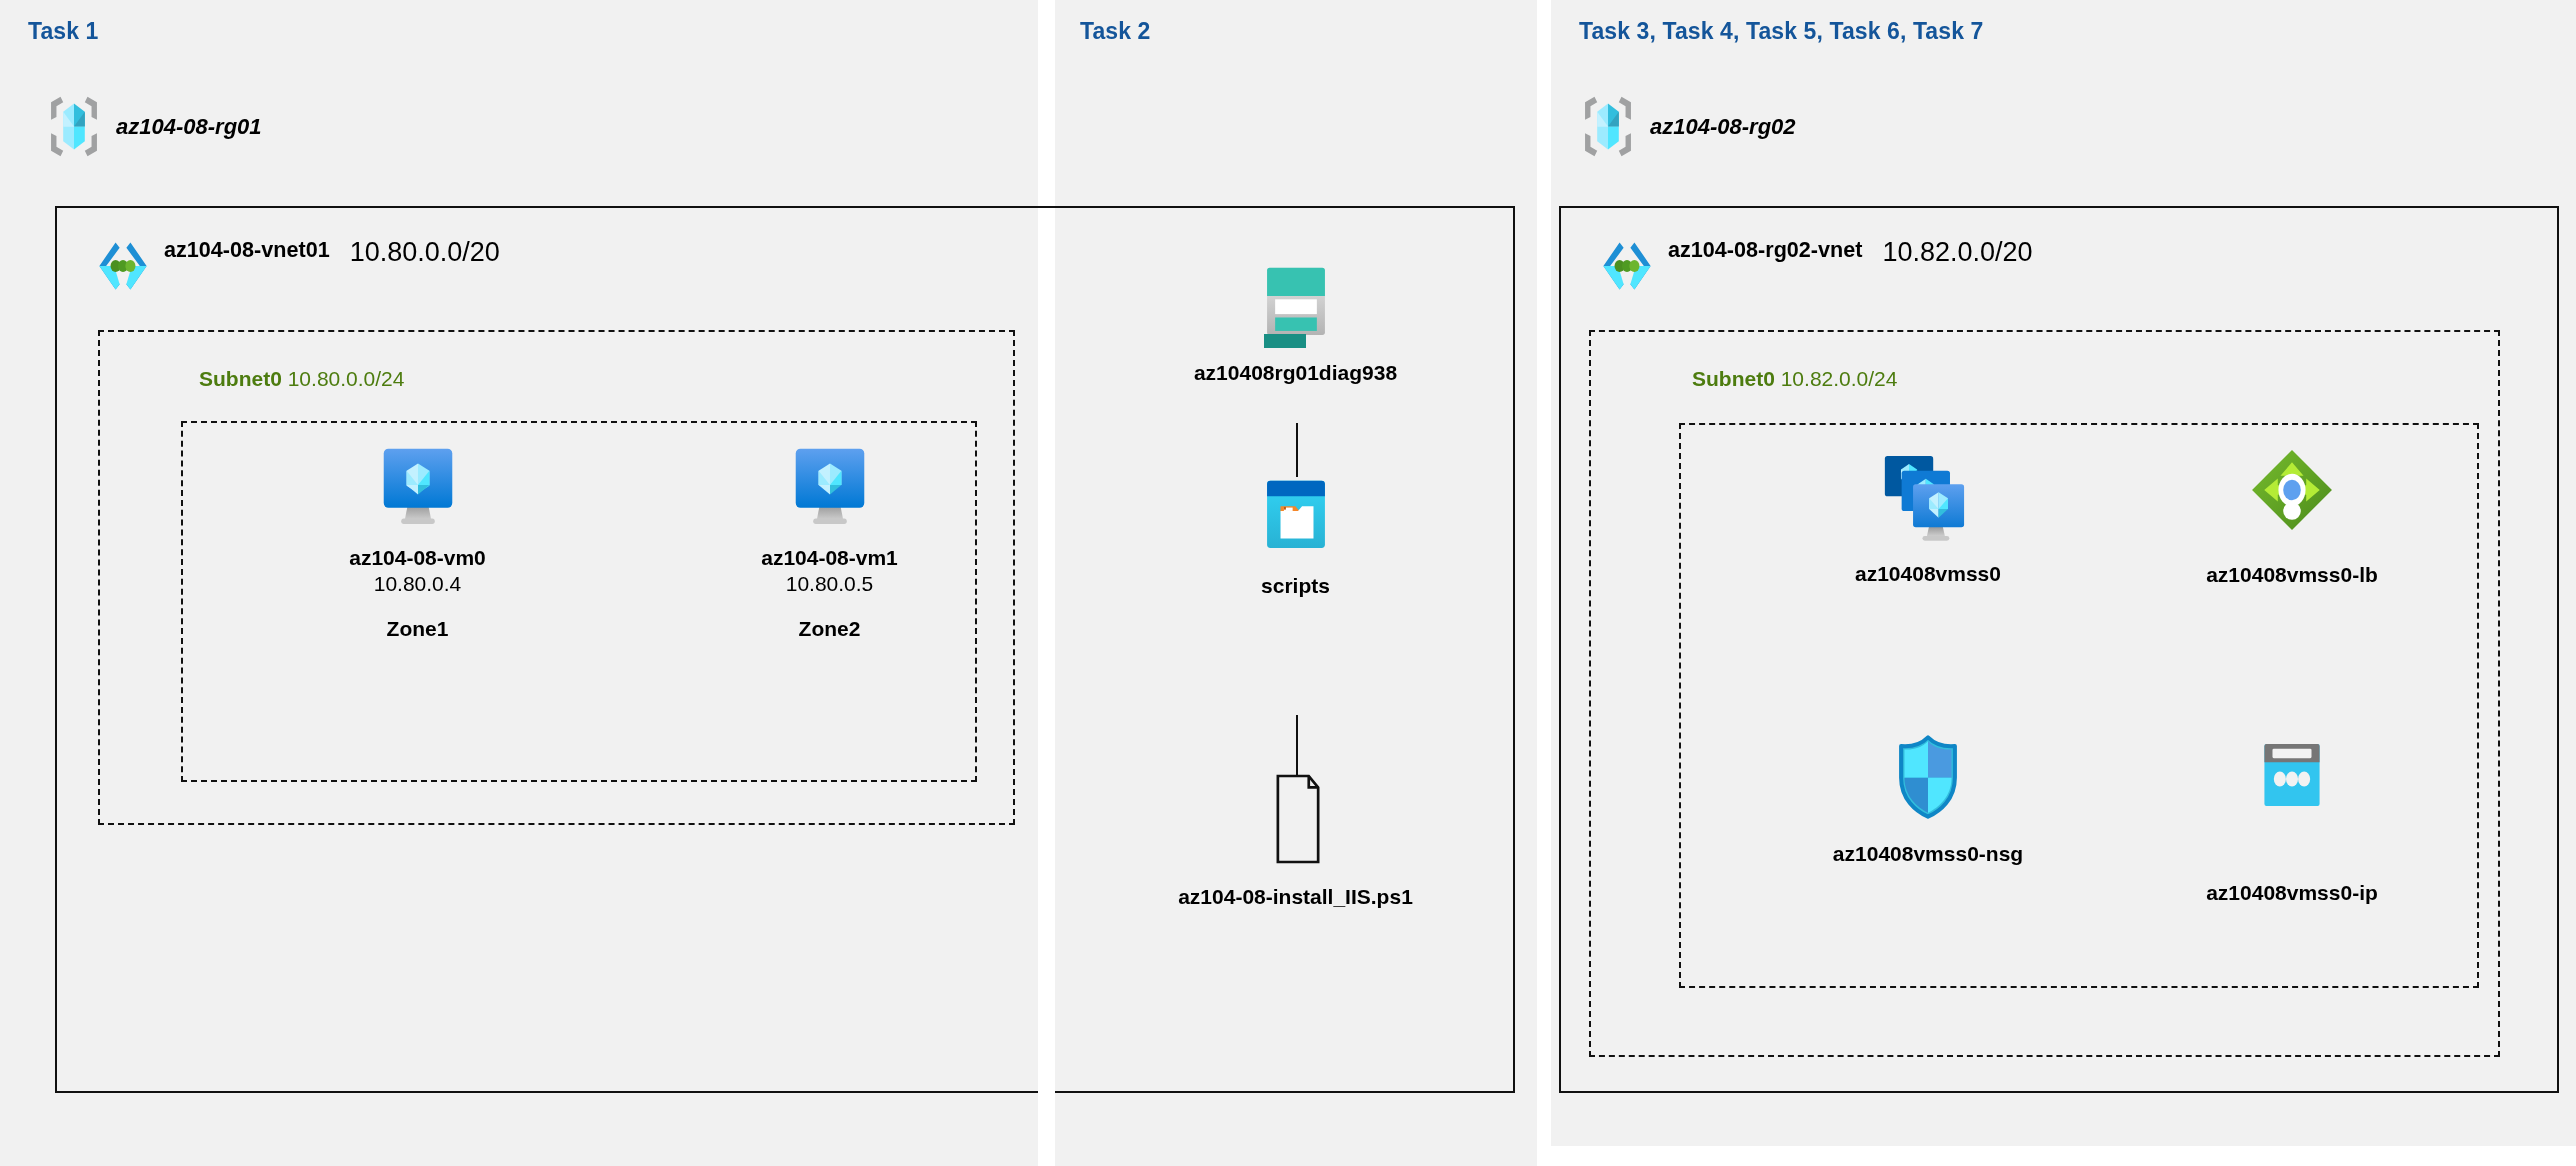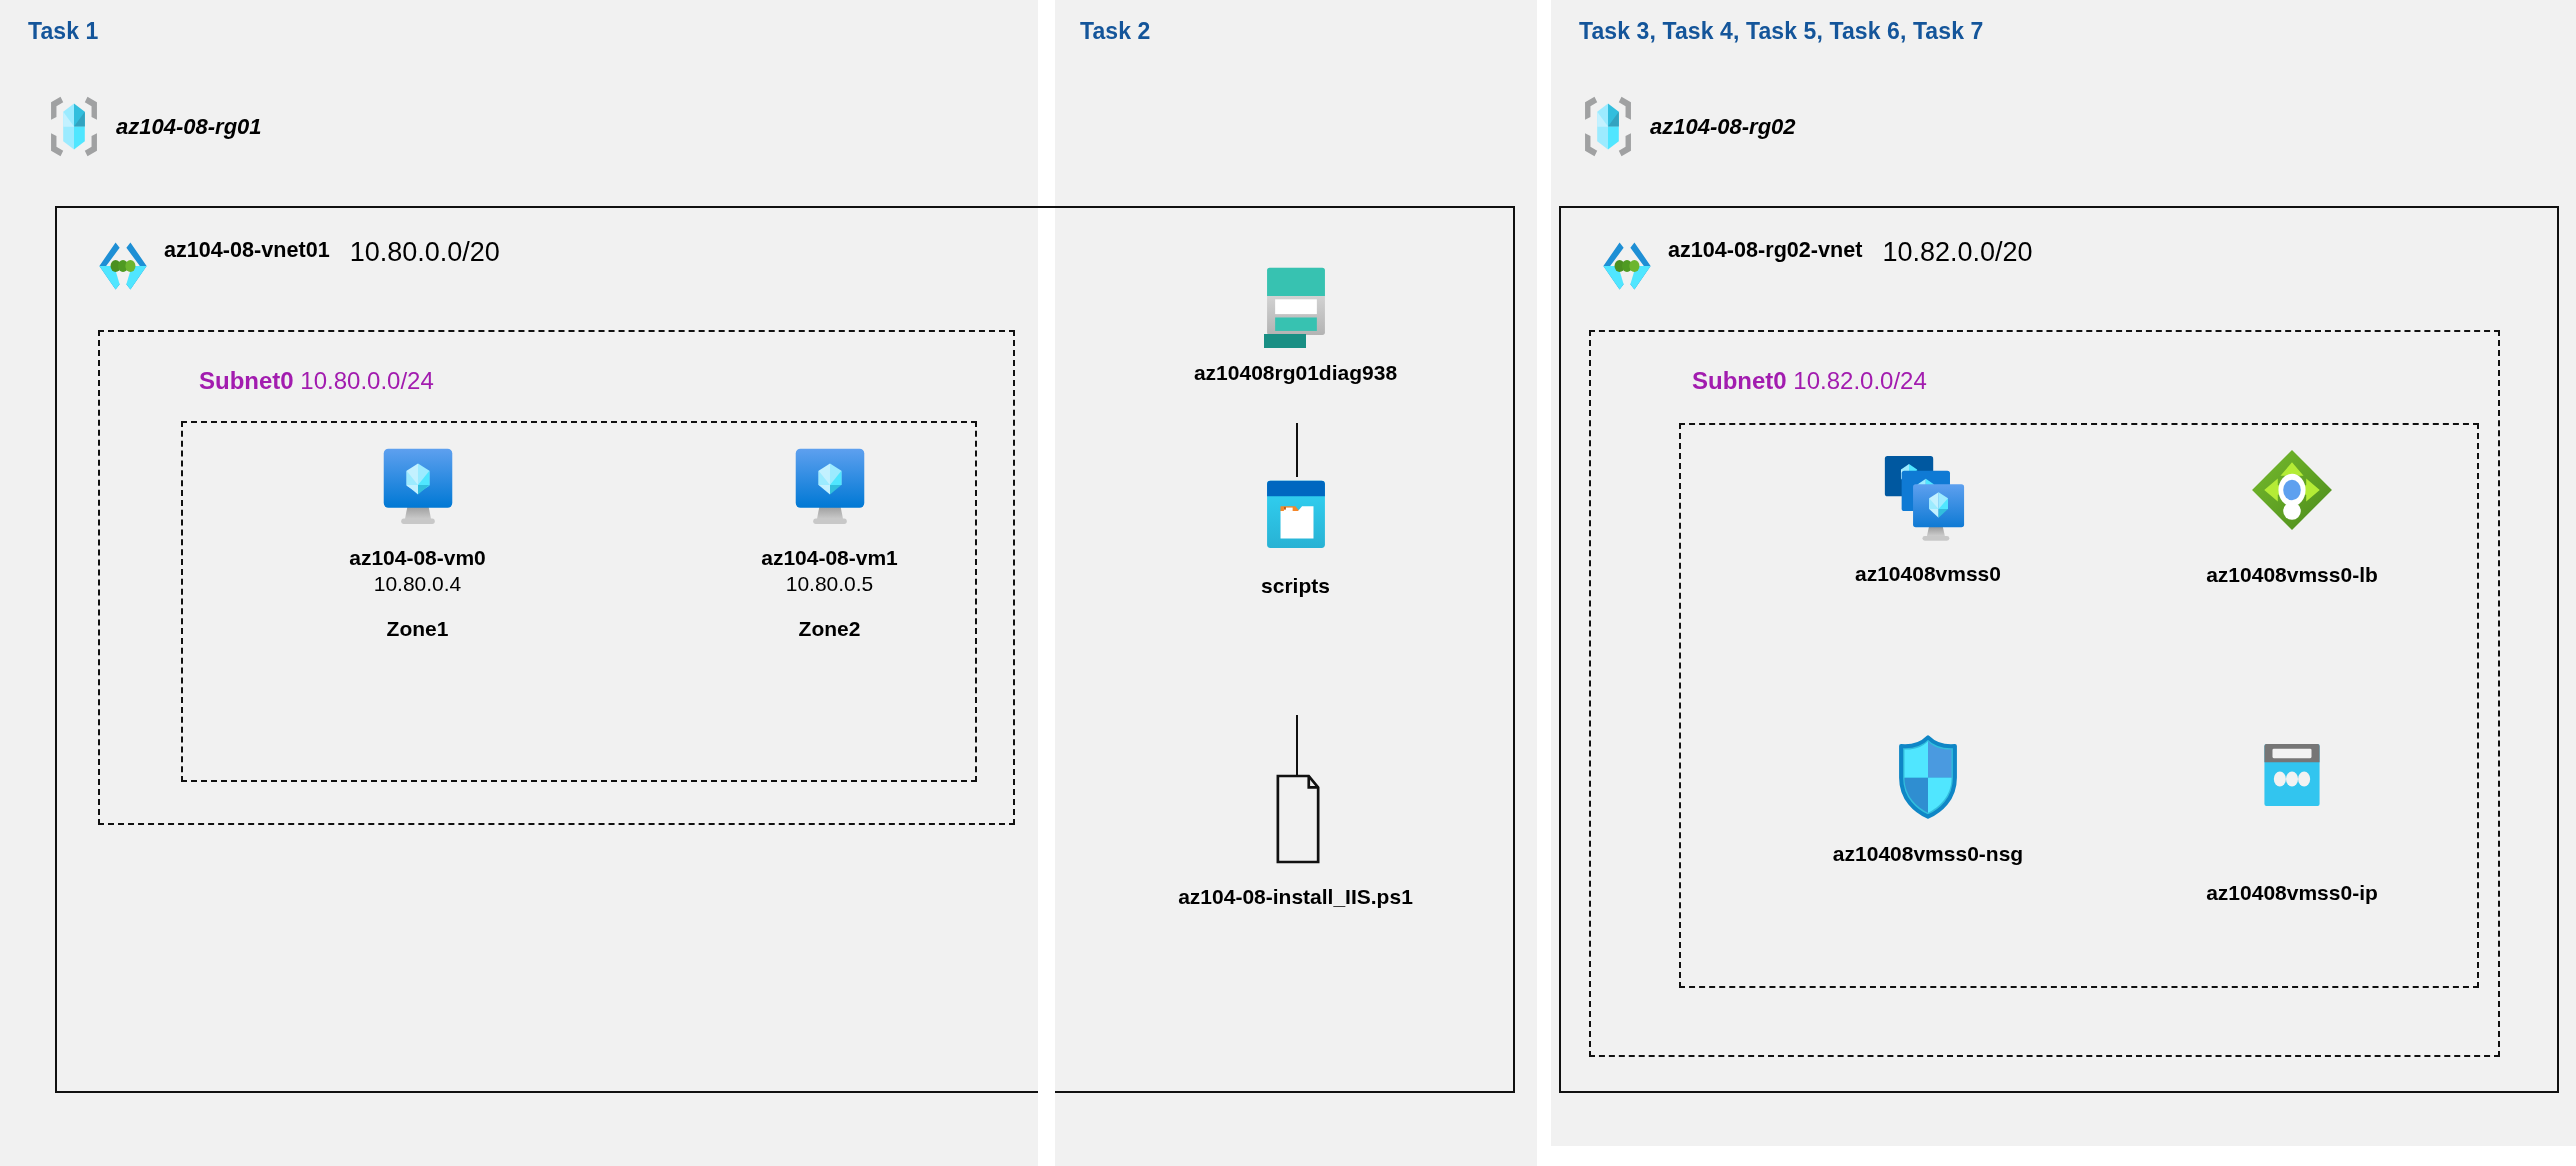--- a/index.html
+++ b/index.html
@@ -46,21 +46,21 @@
   .vnet-name{font-size:21.6px;font-weight:bold;color:#000;white-space:nowrap;}
   .cidr{font-size:27px;font-weight:normal;color:#000;white-space:nowrap;margin-left:8px;}
 
   
   .dashed{position:absolute;border:2.7px dashed #111;}
   #subnet-box-01{left:98px;top:330px;width:913px;height:491px;}
   #subnet-inner-01{left:181px;top:421px;width:792px;height:357px;}
   #subnet-box-02{left:1589px;top:330px;width:907px;height:723px;}
   #subnet-inner-02{left:1679px;top:423px;width:796px;height:561px;}
 
-  .subnet-label{position:absolute;font-size:24px;white-space:nowrap;color:#a21caf;}
+  .subnet-label{position:absolute;font-size:21px;white-space:nowrap;color:#4d7c0f;}
   .subnet-label b{font-weight:bold;}
   #subnet-label-01{left:199px;top:367px;}
   #subnet-label-02{left:1692px;top:367px;}
 
   
   .node{position:absolute;display:flex;flex-direction:column;align-items:center;}
   .cap{font-size:21px;font-weight:bold;color:#000;white-space:nowrap;text-align:center;line-height:1.22;}
   .cap.sub{font-weight:normal;}
   .cap.zone{font-weight:bold;margin-top:20px;}
   .icon-wrap{display:flex;align-items:flex-end;justify-content:center;}

